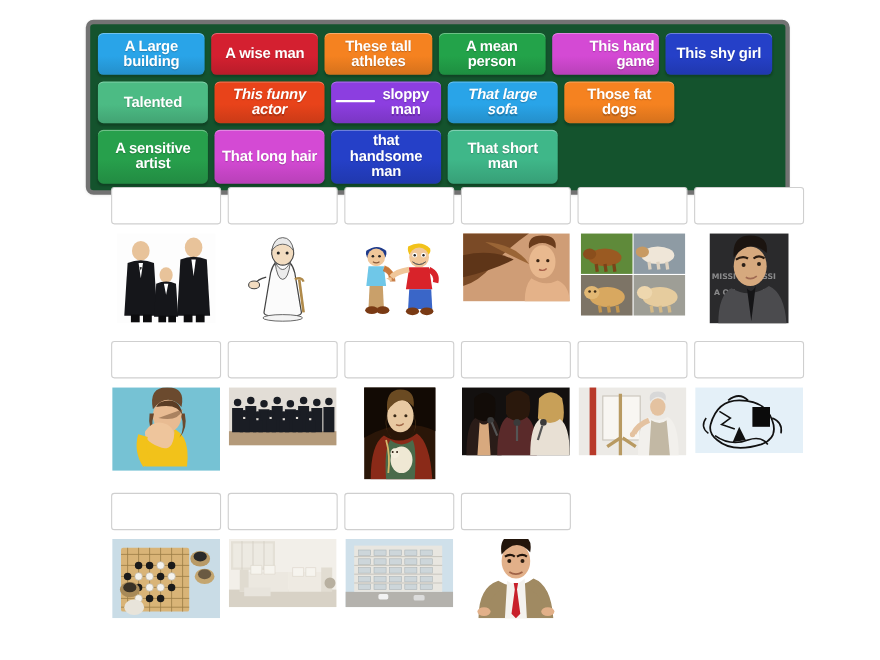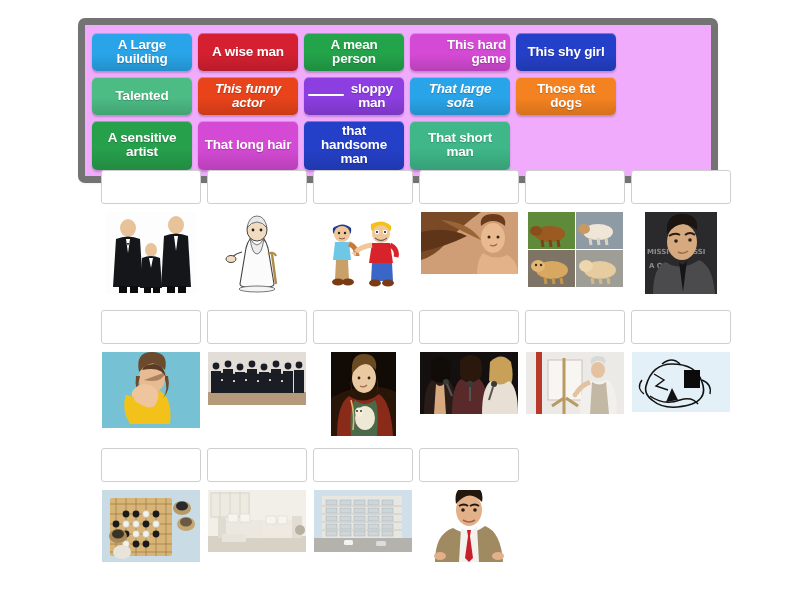--- a/index.html
+++ b/index.html
@@ -12,22 +12,22 @@
   }
 
   #app { position: relative; width: 800px; height: 600px; }
 
   
   .wordbank {
     position: absolute;
     left: 78px; top: 18px;
     width: 640px;
     padding: 8px 12px 6px 7px;
-    background: #f0abfc;
-    border: 7px solid #737373;
+    background: #14532d;
+    border: 4px solid #737373;
     border-radius: 7px;
     box-shadow: 0 1px 2px rgba(0,0,0,0.06);
   }
   .bank-row { display: flex; gap: 6px; margin-bottom: 6px; }
   .bank-row:last-child { margin-bottom: 0; }
 
   .tile {
     width: 100px;
     min-height: 38px;
     border-radius: 5px;
@@ -88,20 +88,23 @@
 <div id="app">
 
   <div class="wordbank">
 
     <div class="bank-row">
       <div class="tile" style="background: linear-gradient(rgb(41, 164, 232) 0%, rgb(41, 164, 232) 55%, rgb(36, 143, 202) 100%);">
           <span class="tile-inner">A Large building</span>
         </div>
       <div class="tile" style="background: linear-gradient(rgb(212, 32, 48) 0%, rgb(212, 32, 48) 55%, rgb(184, 28, 42) 100%);">
           <span class="tile-inner">A wise man</span>
+        </div>
+      <div class="tile" style="background: linear-gradient(rgb(245, 130, 32) 0%, rgb(245, 130, 32) 55%, rgb(213, 113, 28) 100%);">
+          <span class="tile-inner">These tall athletes</span>
         </div>
       <div class="tile" style="background: linear-gradient(rgb(35, 163, 74) 0%, rgb(35, 163, 74) 55%, rgb(30, 142, 64) 100%);">
           <span class="tile-inner">A mean person</span>
         </div>
       <div class="tile" style="background: linear-gradient(rgb(212, 74, 212) 0%, rgb(212, 74, 212) 55%, rgb(184, 64, 184) 100%); text-align: right;">
           <span class="tile-inner">This hard game</span>
         </div>
       <div class="tile" style="background: linear-gradient(rgb(37, 64, 200) 0%, rgb(37, 64, 200) 55%, rgb(32, 56, 174) 100%);">
           <span class="tile-inner">This shy girl</span>
         </div>

